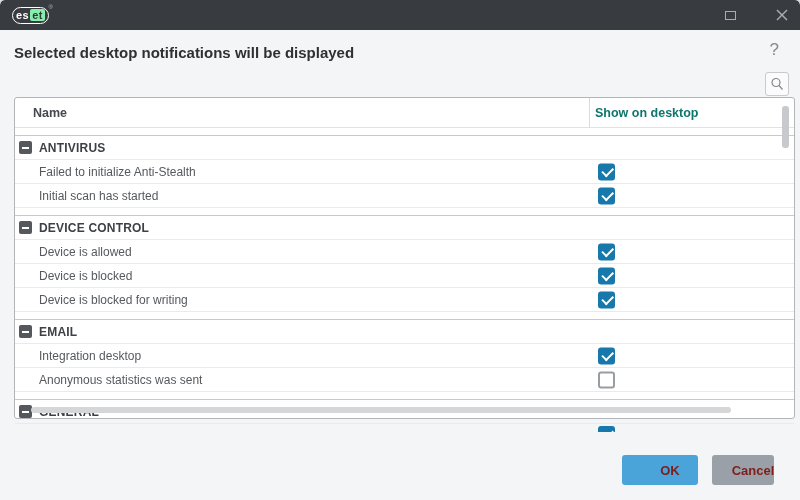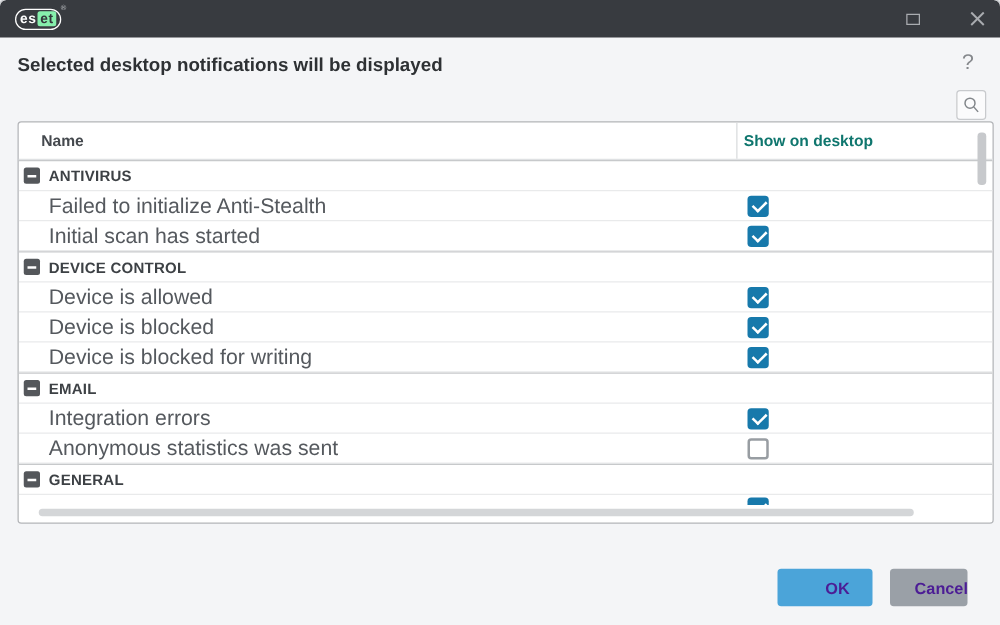--- a/index.html
+++ b/index.html
@@ -60,31 +60,32 @@
     border-bottom:1px solid #dfe1e3;
   }
   .th-name { padding-left:18px; font-size:12.5px; font-weight:bold; color:#45494e; }
   .col-divider { position:absolute; left:574px; top:0; width:1px; height:29px; background:#d9dbdd; }
   .th-show { position:absolute; left:580px; font-size:12.5px; font-weight:bold; color:#0f766e; }
   .tbody { position:relative; overflow:hidden; }
   .row { position:relative; display:flex; align-items:center; width:100%; }
   .section-row {
     height:25px; border-top:1px solid #c7c9cb; border-bottom:1px solid #e9eaeb;
     padding-left:4px;
+    margin-top:7px;
   }
   .minus-box {
     width:13px; height:13px; background:#54575b; border-radius:2px;
     position:relative; flex:0 0 13px;
   }
   .minus-box::after {
     content:""; position:absolute; left:3px; top:5.5px; width:7px; height:2px; background:#ffffff;
   }
   .section-label { margin-left:7px; font-size:12px; font-weight:bold; color:#3d4145; letter-spacing:0.2px; }
   .item-row { height:24px; border-bottom:1px solid #e9eaeb; padding-left:24px; }
-  .item-label { font-size:17px; color:#55595e; }
+  .item-label { font-size:12px; color:#55595e; }
   .checkbox {
     position:absolute; left:583px; top:50%; transform:translateY(-50%);
     width:17px; height:17px; border-radius:3px;
   }
   .checkbox.checked { background:#1779ab; }
   .checkbox.checked::after {
     content:""; position:absolute; left:3.5px; top:4px; width:9px; height:4.5px;
     border-left:2.2px solid #ffffff; border-bottom:2.2px solid #ffffff;
     transform:rotate(-45deg);
   }
@@ -95,21 +96,21 @@
     position:absolute; top:8px; right:5px; width:7px; height:42px;
     background:#c7c9cc; border-radius:3px;
   }
   .hscrollbar {
     position:absolute; bottom:5px; left:16px; width:700px; height:6px;
     background:#d4d6d8; border-radius:3px;
   }
   
   .btn {
     position:absolute; bottom:15px; height:30px; border:none; border-radius:3px;
-    font-family:"Liberation Sans", sans-serif; font-size:13px; font-weight:bold; color:#4c1d95;
+    font-family:"Liberation Sans", sans-serif; font-size:13px; font-weight:bold; color:#7f1d1d;
     display:flex; align-items:center; justify-content:center; cursor:default;padding-left:20px;
   }
   .ok-btn { right:102px; width:76px; background:#4ba4d9; }
   .cancel-btn { right:26px; width:62px; background:#9aa0a7; }
 </style>
 </head>
 <body>
 
 <div class="window">
 
@@ -174,21 +175,21 @@
         </div>
         <div class="row item-row">
           <span class="item-label">Device is blocked for writing</span>
           <div class="checkbox checked"></div>
         </div>
         <div class="row section-row">
           <div class="minus-box"></div>
           <span class="section-label">EMAIL</span>
         </div>
         <div class="row item-row">
-          <span class="item-label">Integration errors</span>
+          <span class="item-label">Integration desktop</span>
           <div class="checkbox checked"></div>
         </div>
         <div class="row item-row">
           <span class="item-label">Anonymous statistics was sent</span>
           <div class="checkbox unchecked"></div>
         </div>
         <div class="row section-row">
           <div class="minus-box"></div>
           <span class="section-label">GENERAL</span>
         </div>

